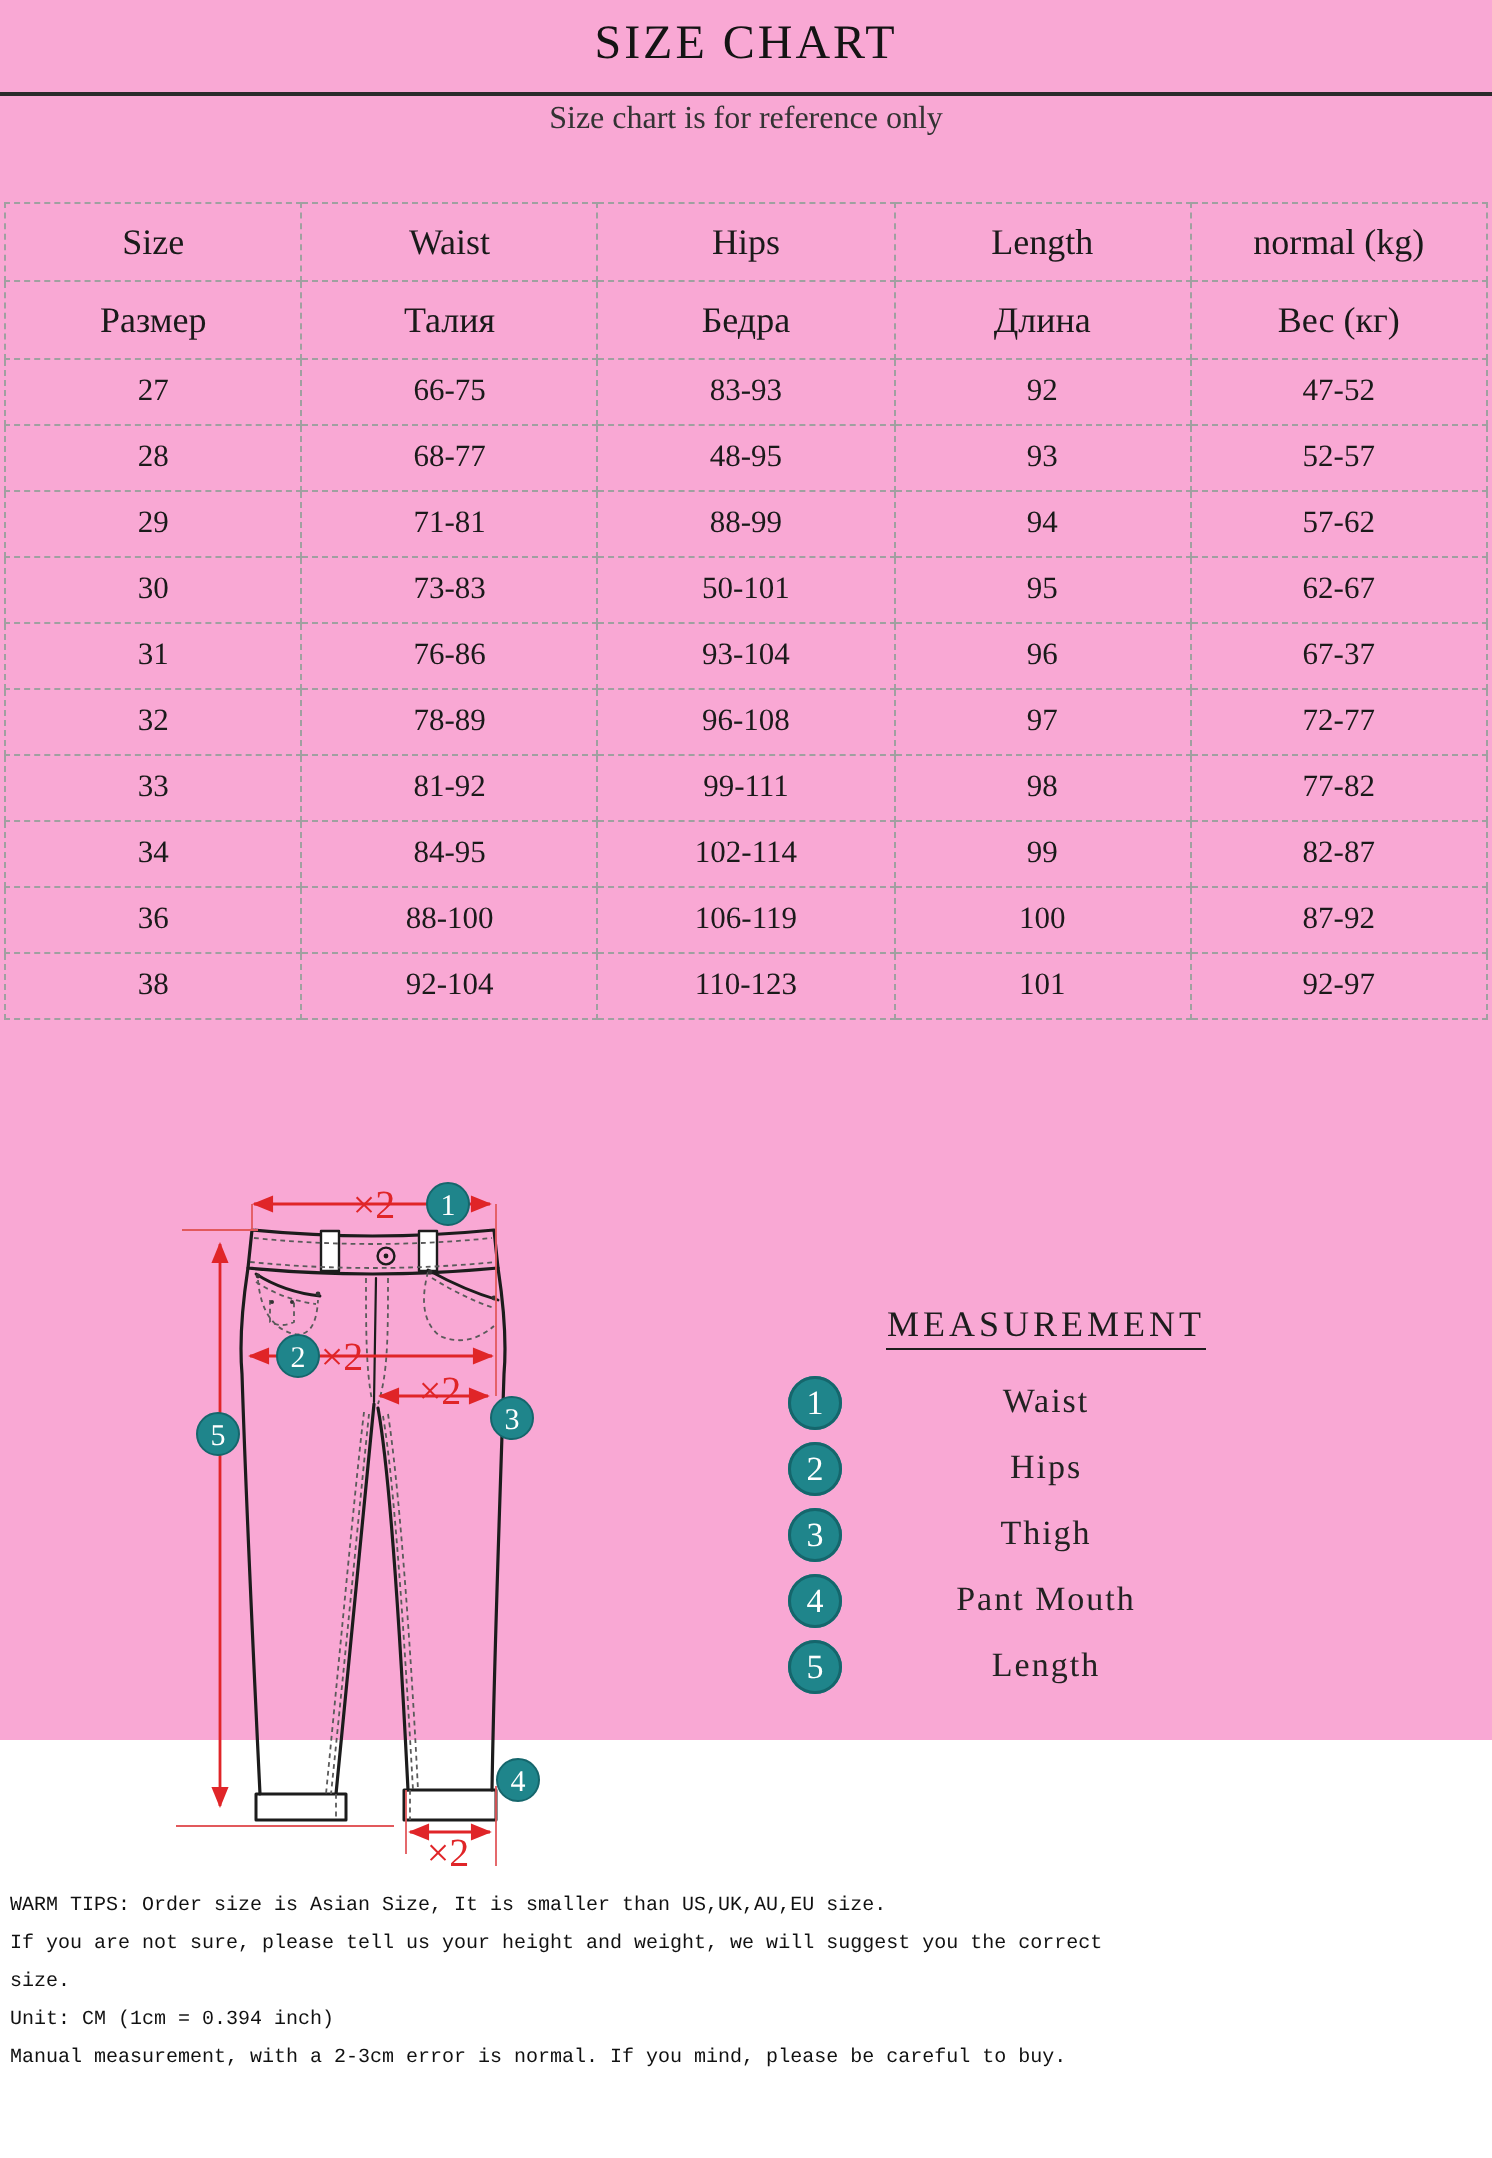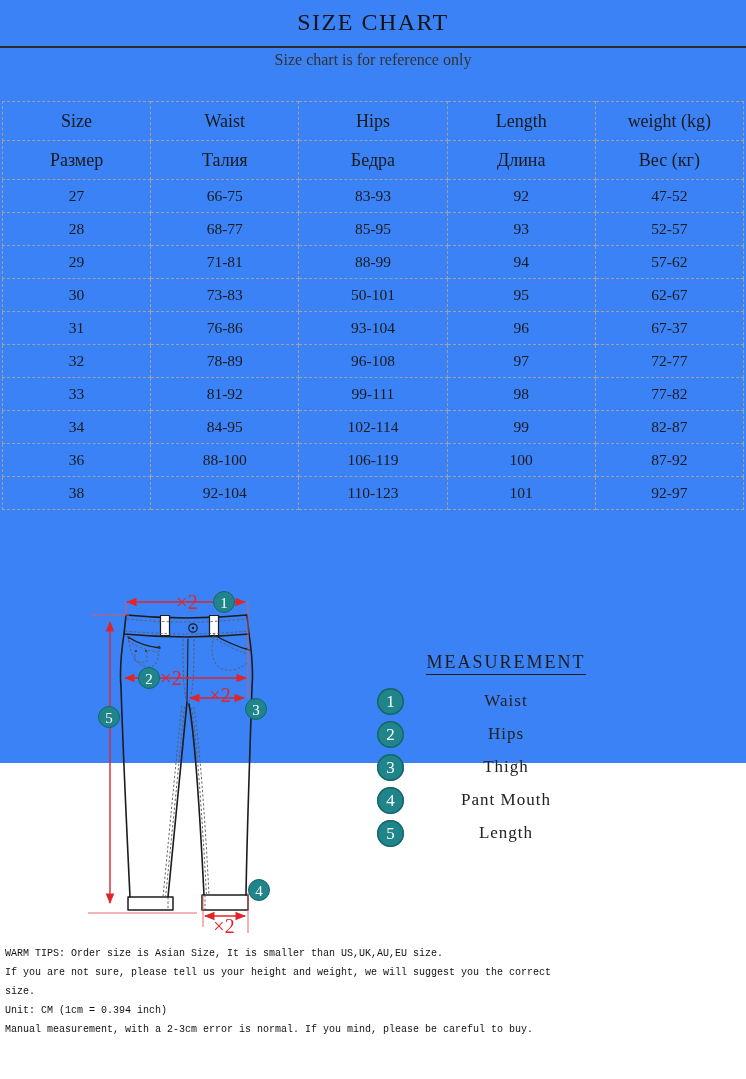--- a/index.html
+++ b/index.html
@@ -1,36 +1,36 @@
 <!DOCTYPE html>
 <html><head>
 <meta charset="utf-8">
 <style>
   * { margin:0; padding:0; box-sizing:border-box; }
   html,body { background:#fff; }
   body { width:746px; height:1079px; position:relative; overflow:hidden;
          font-family:"Liberation Serif", serif; color:#1a1a1a; }
-  .page { position:absolute; top:0; left:0; width:746px; height:763px; background:#3b82f6; }
+  .page { position:absolute; top:0; left:0; width:746px; height:870px; background:#f9a8d4; }
 
   .title { position:absolute; top:9px; left:0; width:746px; text-align:center;
            font-size:24px; letter-spacing:1.5px; color:#141414; }
   .rule  { position:absolute; top:46px; left:0; width:746px; height:2px; background:#2b2b2b; }
   .subtitle { position:absolute; top:51px; left:0; width:746px; text-align:center;
               font-size:16px; color:#333; }
 
   table.size-table { position:absolute; top:101px; left:2px; width:742px;
                      border-collapse:collapse; table-layout:fixed; }
   .size-table th, .size-table td { border:1px dashed #a0a0a0; text-align:center;
                      font-weight:normal; color:#1a1a1a; }
   .size-table thead th { height:39px; font-size:18px; }
   .size-table tbody td { height:33px; font-size:15.5px; }
 
   svg.diagram { position:absolute; left:0; top:575px; width:350px; height:375px; }
 
-  .legend { position:absolute; left:375px; top:652px; width:262px; }
+  .legend { position:absolute; left:392px; top:652px; width:262px; }
   .legend-heading { text-align:center; font-size:18px; letter-spacing:2px; color:#1d1d1d; }
   .legend-heading span { display:inline-block; border-bottom:1.5px solid #1d1d1d; padding-bottom:1px; }
   .legend-items { margin-top:13px; }
   .legend-item { position:relative; height:27px; margin-bottom:6px; }
   .badge { position:absolute; left:2px; top:0; width:27px; height:27px; border-radius:50%;
            background:#1f858b; color:#fff; font-size:17px; line-height:27px; text-align:center;
            box-shadow: inset 0 0 0 1.5px #15666c; }
   .legend-label { position:absolute; left:0; top:3px; width:100%; text-align:center;
                   font-size:17px; letter-spacing:1px; color:#222; }
 
@@ -48,42 +48,42 @@
   <div class="rule"></div>
   <div class="subtitle">Size chart is for reference only</div>
 
   <table class="size-table">
     <thead>
       <tr id="hrow-en">
           <th>Size</th>
           <th>Waist</th>
           <th>Hips</th>
           <th>Length</th>
-          <th>weight (kg)</th>
+          <th>normal (kg)</th>
         </tr>
       <tr id="hrow-ru">
           <th>Размер</th>
           <th>Талия</th>
           <th>Бедра</th>
           <th>Длина</th>
           <th>Вес (кг)</th>
         </tr>
     </thead>
     <tbody id="tbody">
         <tr>
           <td>27</td>
           <td>66-75</td>
           <td>83-93</td>
           <td>92</td>
           <td>47-52</td>
         </tr>
         <tr>
           <td>28</td>
           <td>68-77</td>
-          <td>85-95</td>
+          <td>48-95</td>
           <td>93</td>
           <td>52-57</td>
         </tr>
         <tr>
           <td>29</td>
           <td>71-81</td>
           <td>88-99</td>
           <td>94</td>
           <td>57-62</td>
         </tr>

